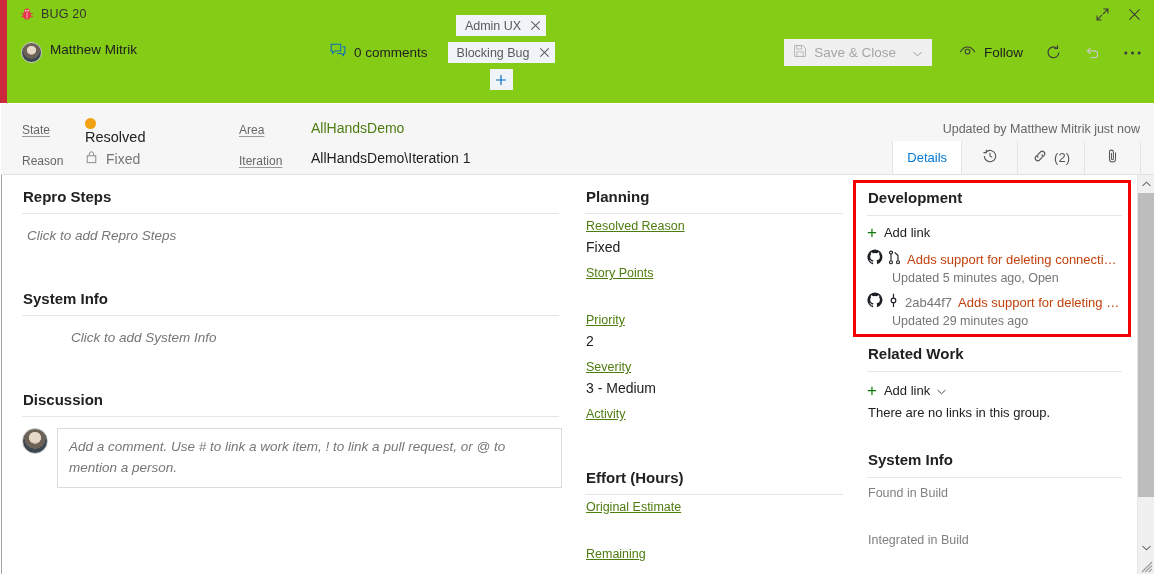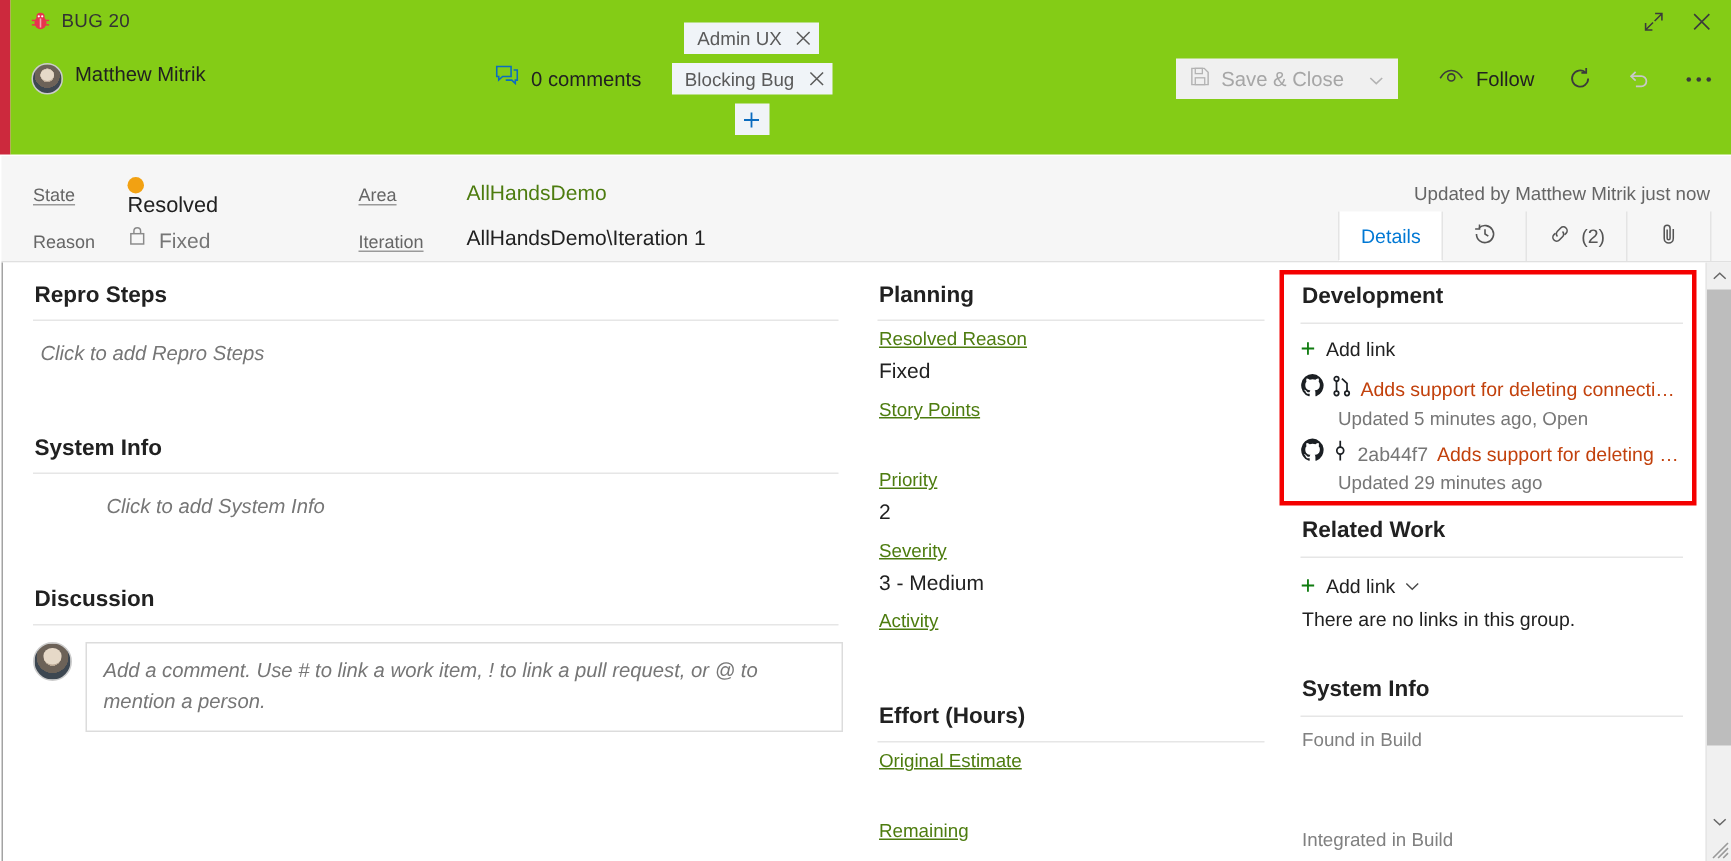--- a/index.html
+++ b/index.html
@@ -187,21 +187,21 @@
   .pr-icon { flex: none; margin-left: 5px; }
 
   #related-title { position:absolute; left:11px; top:170px; }
   #related-rule  { position:absolute; left:10px; top:196px; width: 255px; }
   #related-addlink { position:absolute; left:10px; top:206px; display:flex; align-items:center; }
   #related-empty { position:absolute; left:11px; top:230px; font-size: 13px; color: #212121; }
 
   #rsys-title { position:absolute; left:11px; top:276px; }
   #rsys-rule  { position:absolute; left:10px; top:302px; width: 255px; }
   #rsys-found { position:absolute; left:11px; top:311px; font-size: 12.5px; color: #808080; }
-  #rsys-integrated { position:absolute; left:11px; top:358px; font-size: 12.5px; color: #808080; margin-top: 20px; }
+  #rsys-integrated { position:absolute; left:11px; top:358px; font-size: 12.5px; color: #808080; }
 
   
   #highlight-box {
     position: absolute; left: 853px; top: 180px; width: 278px; height: 157px;
     border: 3px solid #f40000; pointer-events: none; z-index: 40;
   }
 
   
   #scrollbar {
     position: absolute; right: 0; top: 175px; width: 17px; bottom: 0;

